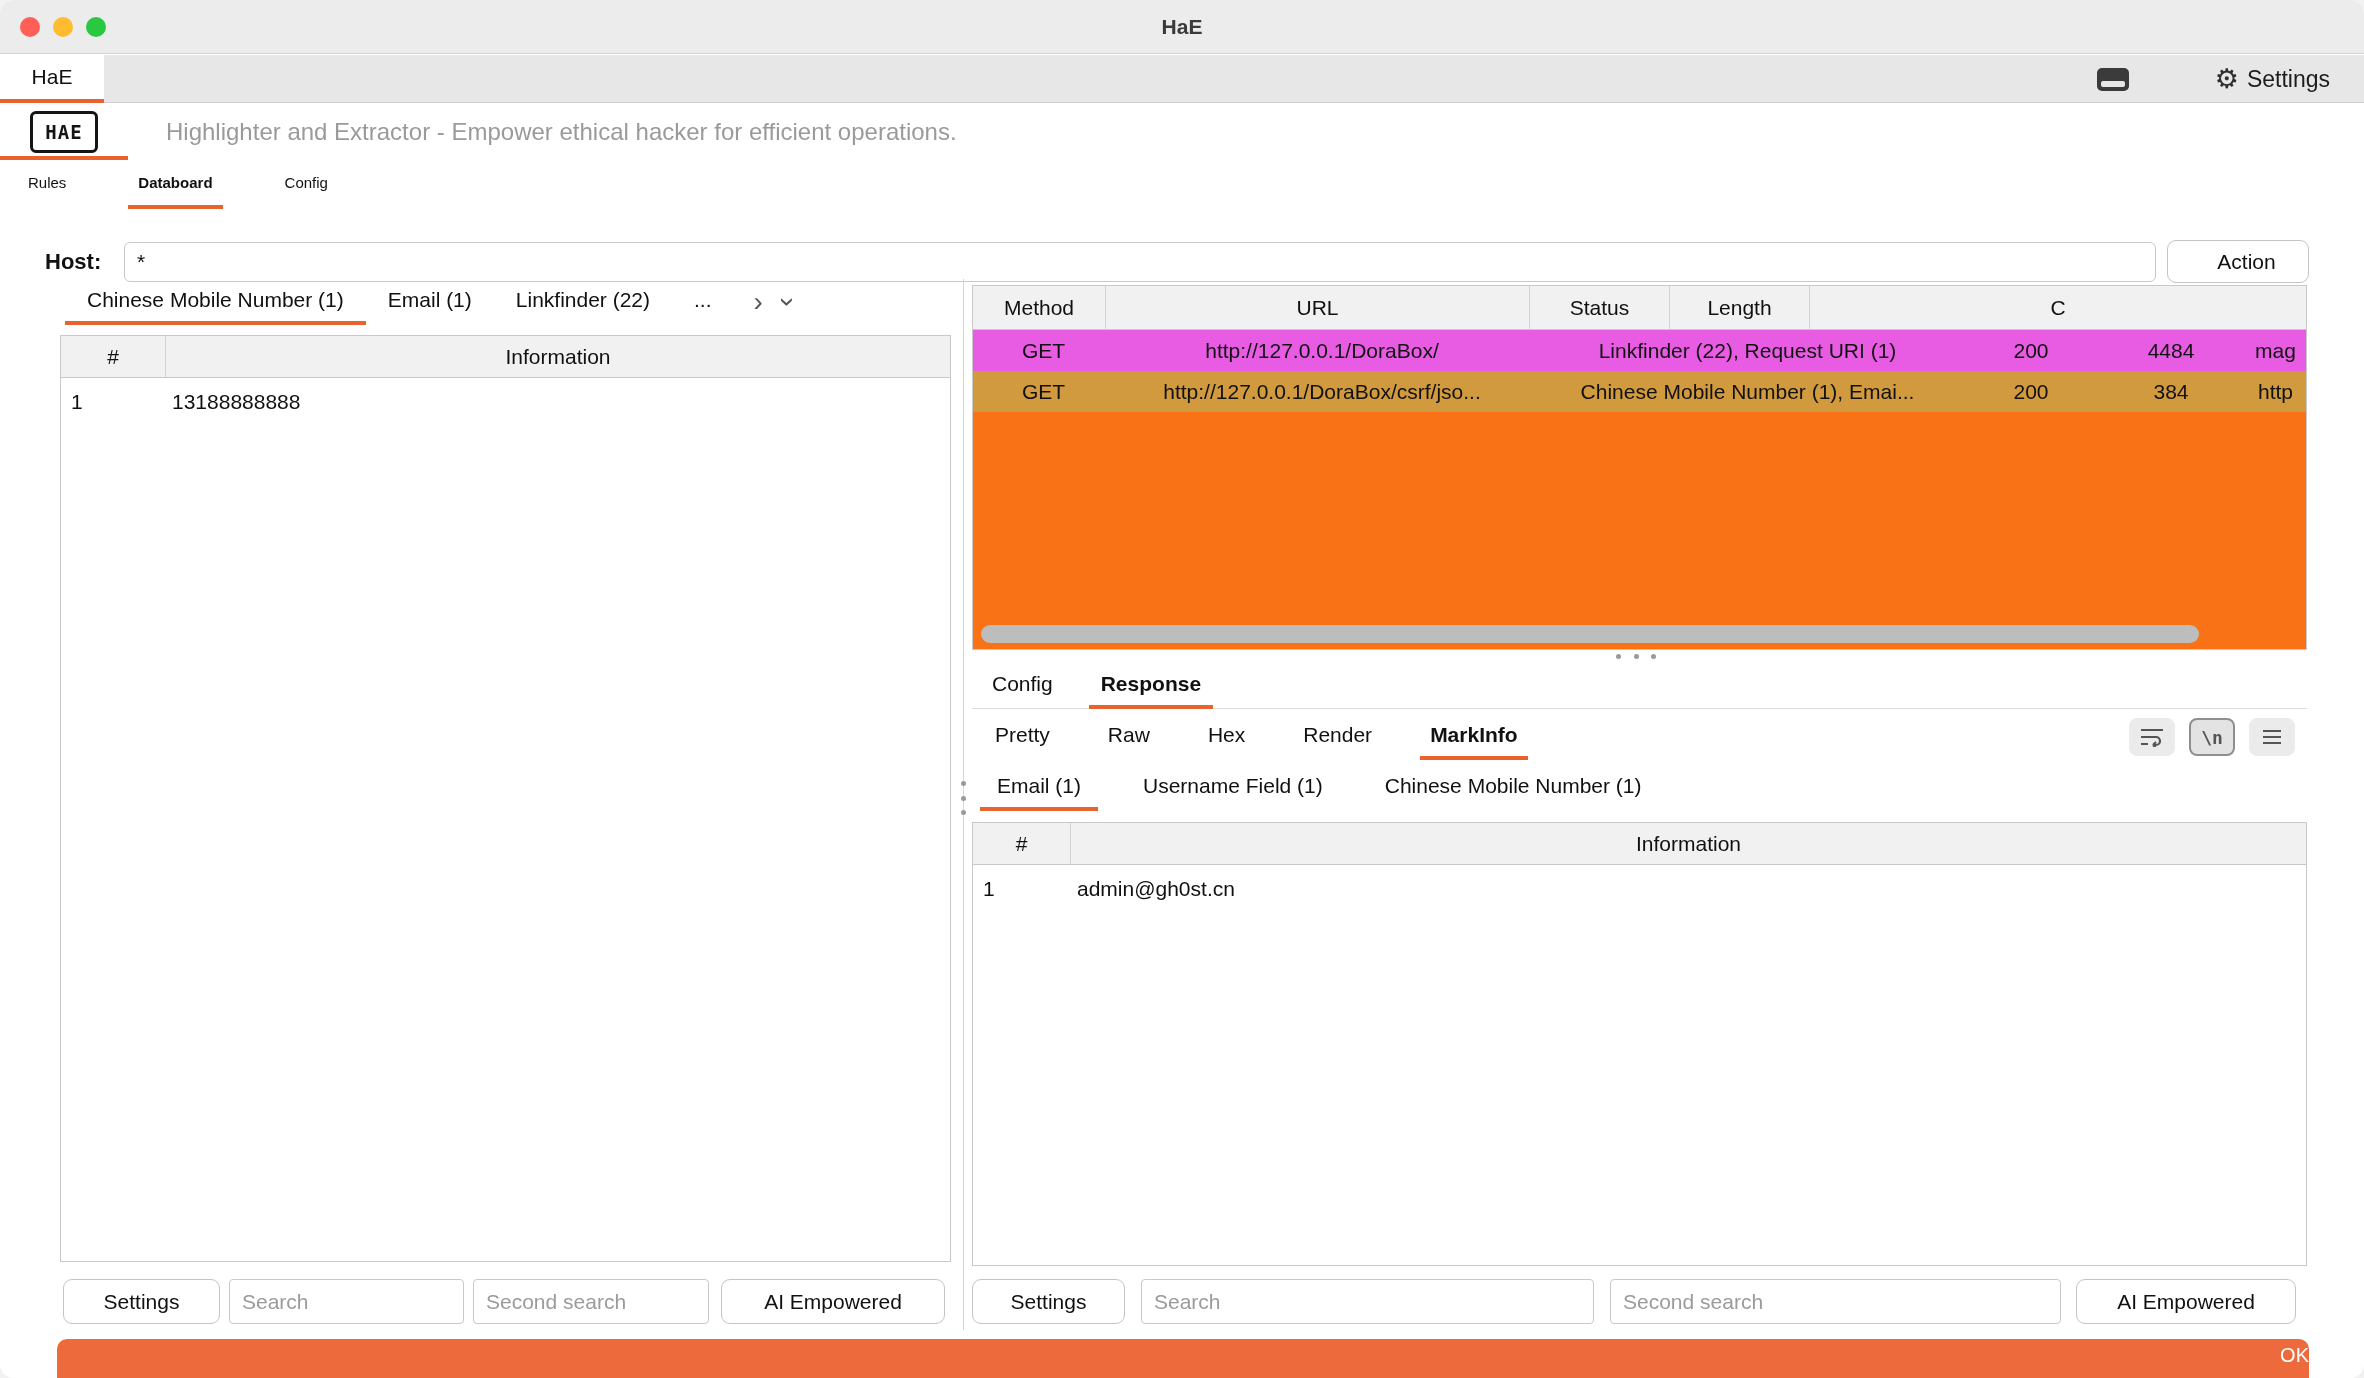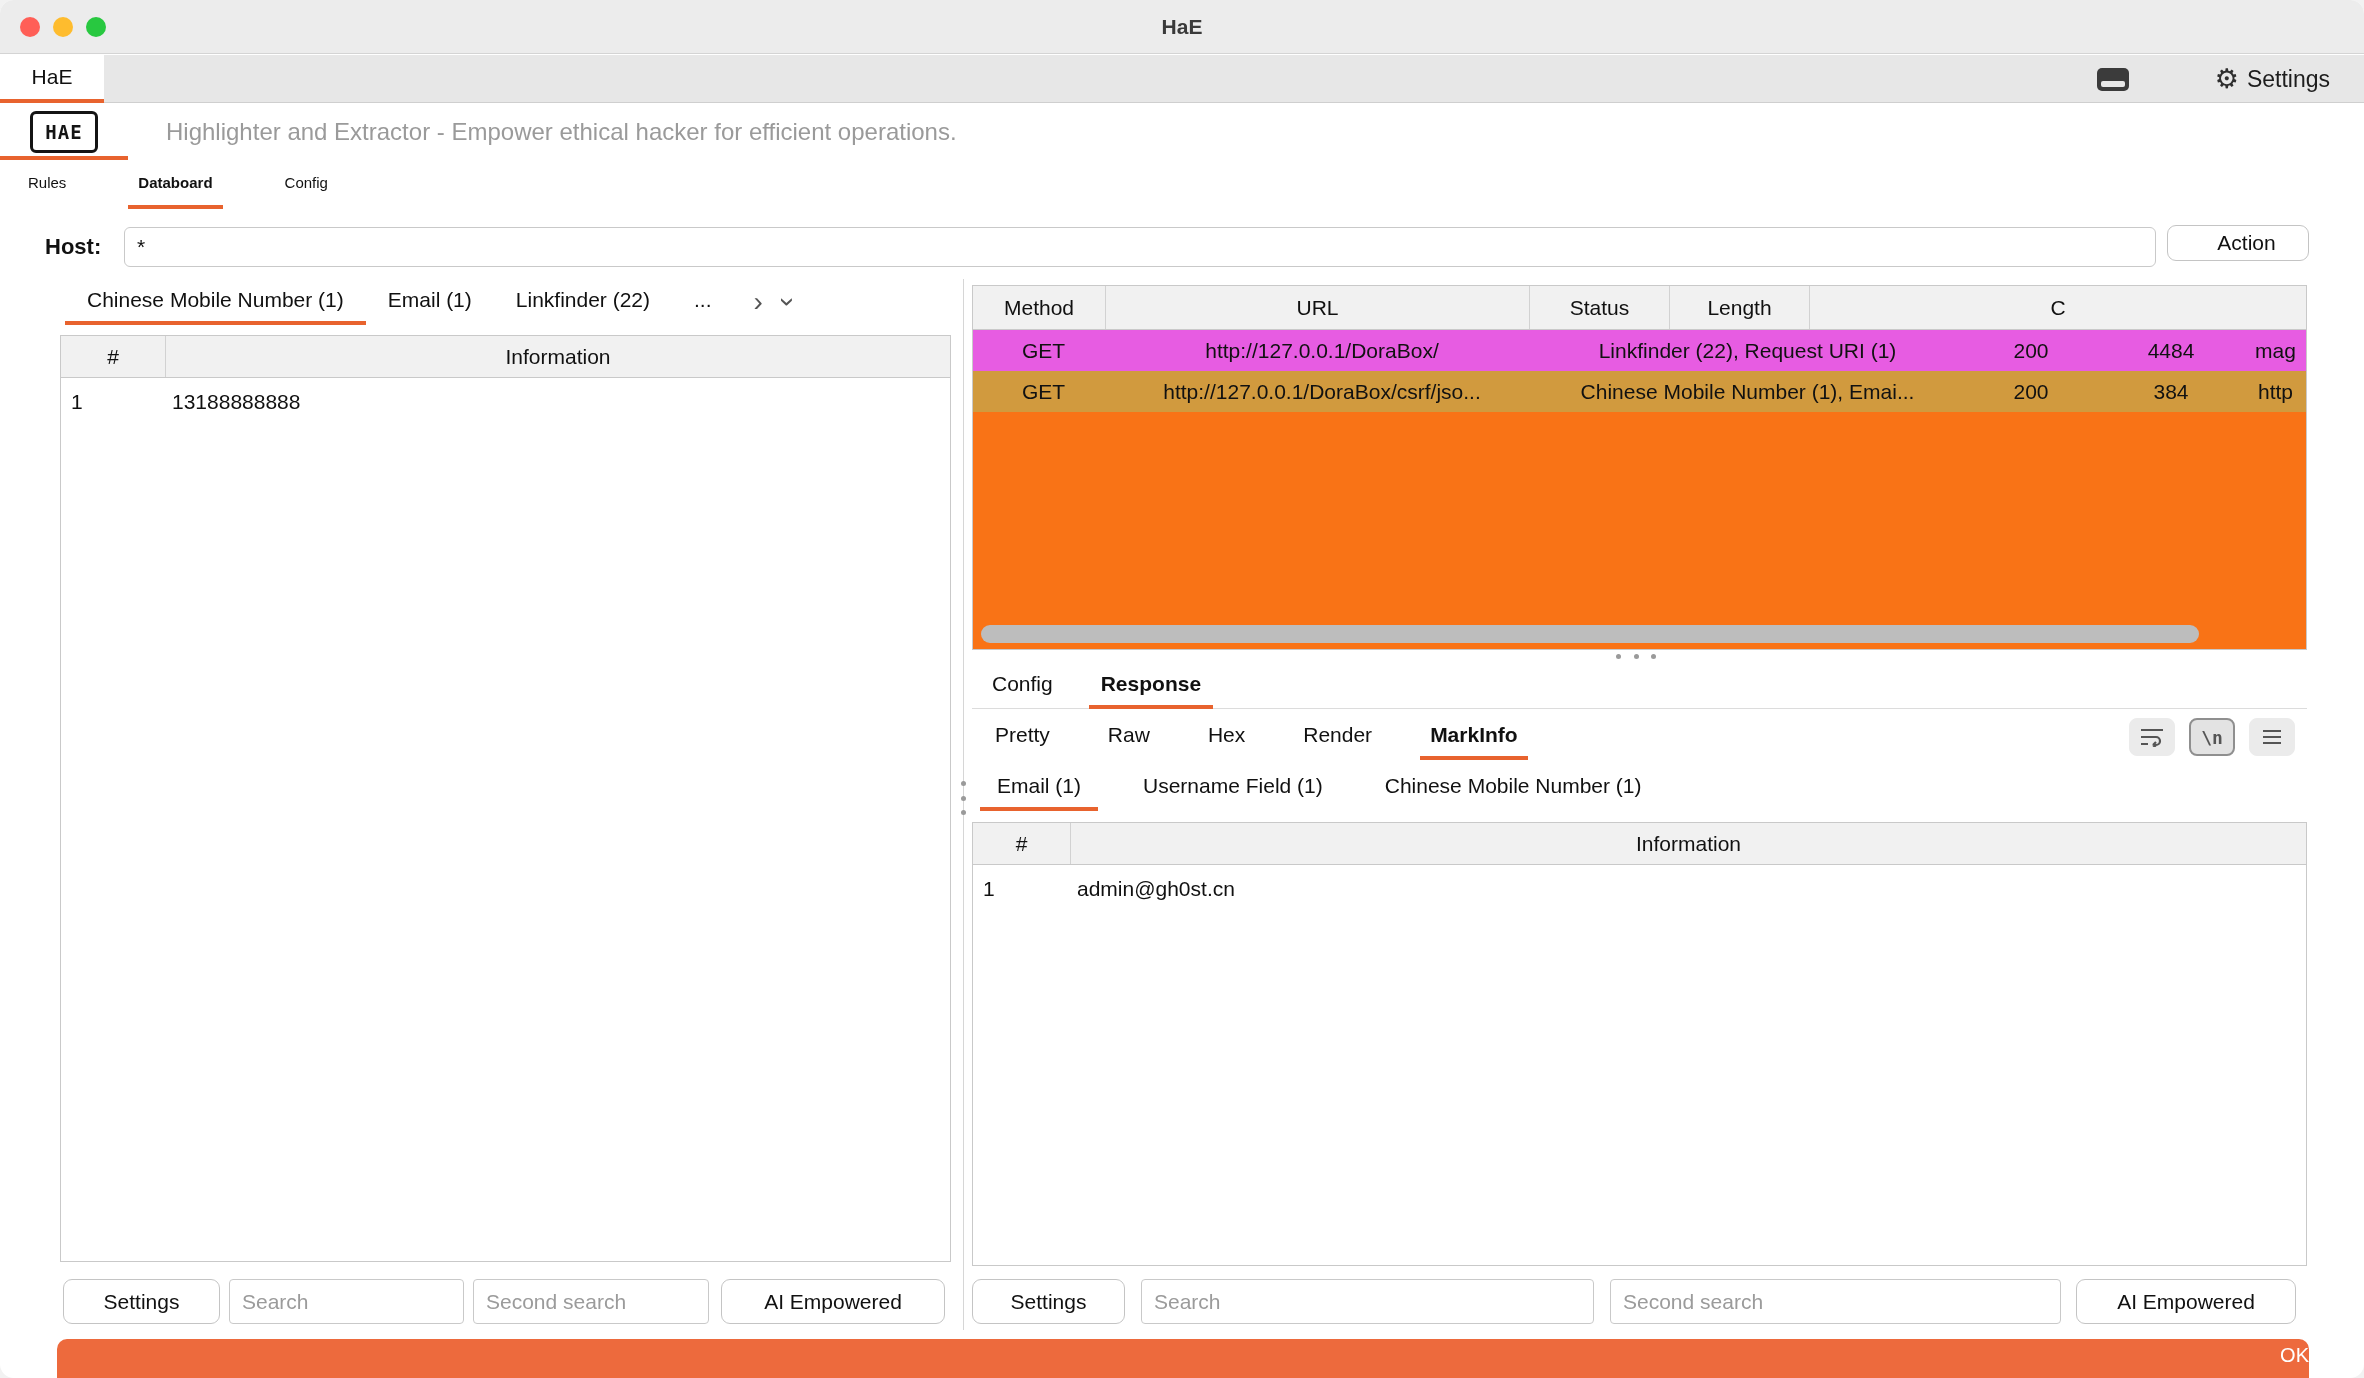--- a/index.html
+++ b/index.html
@@ -28,25 +28,25 @@
   .logo-box { position:absolute; left:30px; top:7px; width:68px; height:42px; border:3px solid #141414; border-radius:6px; display:flex; align-items:center; justify-content:center; font-family:"DejaVu Sans Mono",monospace; font-weight:bold; font-size:19px; letter-spacing:1px; color:#141414; }
   .logo-underline { position:absolute; left:0; bottom:0; width:128px; height:4px; background:var(--accent); }
   .subtitle { position:absolute; left:166px; top:0; line-height:56px; font-size:24px; color:#9a9a9a; white-space:nowrap; }
 
   
   .nav-tabs { position:absolute; top:160px; left:0; height:49px; display:flex; padding-left:18px; }
   .nav-tab { font-size:15px; padding:0 10px; margin-right:52px; line-height:45px; height:49px; cursor:pointer; }
   .nav-tab.active { font-weight:bold; border-bottom:4px solid var(--accent); }
 
   
-  .host-row { position:absolute; top:223px; left:0; width:100%; height:48px; }
+  .host-row { position:absolute; top:238px; left:0; width:100%; height:48px; }
   .host-label { position:absolute; left:45px; top:4px; font-size:22px; font-weight:bold; line-height:40px; }
   .host-input { position:absolute; left:124px; top:4px; width:2032px; height:40px; border:1px solid #c9c9c9; border-radius:6px; font-size:21px; padding:0 12px; font-family:inherit; color:#111; outline:none; background:#fff; }
   .btn { background:#fff; border:1px solid #c4c4c4; border-radius:9px; font-size:21px; font-family:inherit; color:#111; cursor:pointer; }
-  .action-btn { position:absolute; left:2167px; top:2px; width:142px; height:36px;padding-left:17px; }
+  .action-btn { position:absolute; left:2167px; top:2px; width:142px; height:43px;padding-left:17px; }
 
   
   .left-tabs { position:absolute; left:65px; top:279px; height:46px; display:flex; }
   .ltab { font-size:21px; line-height:42px; padding:0 22px; height:46px; cursor:pointer; white-space:nowrap; }
   .ltab.active { border-bottom:4px solid var(--accent); }
   .chev { align-self:center; font-size:28px; color:#555; margin-left:20px; cursor:pointer; line-height:28px; }
   .chev.down { transform:rotate(90deg); }
 
   
   .panel-table { position:absolute; background:#fff; border:1px solid #c9c9c9; }

